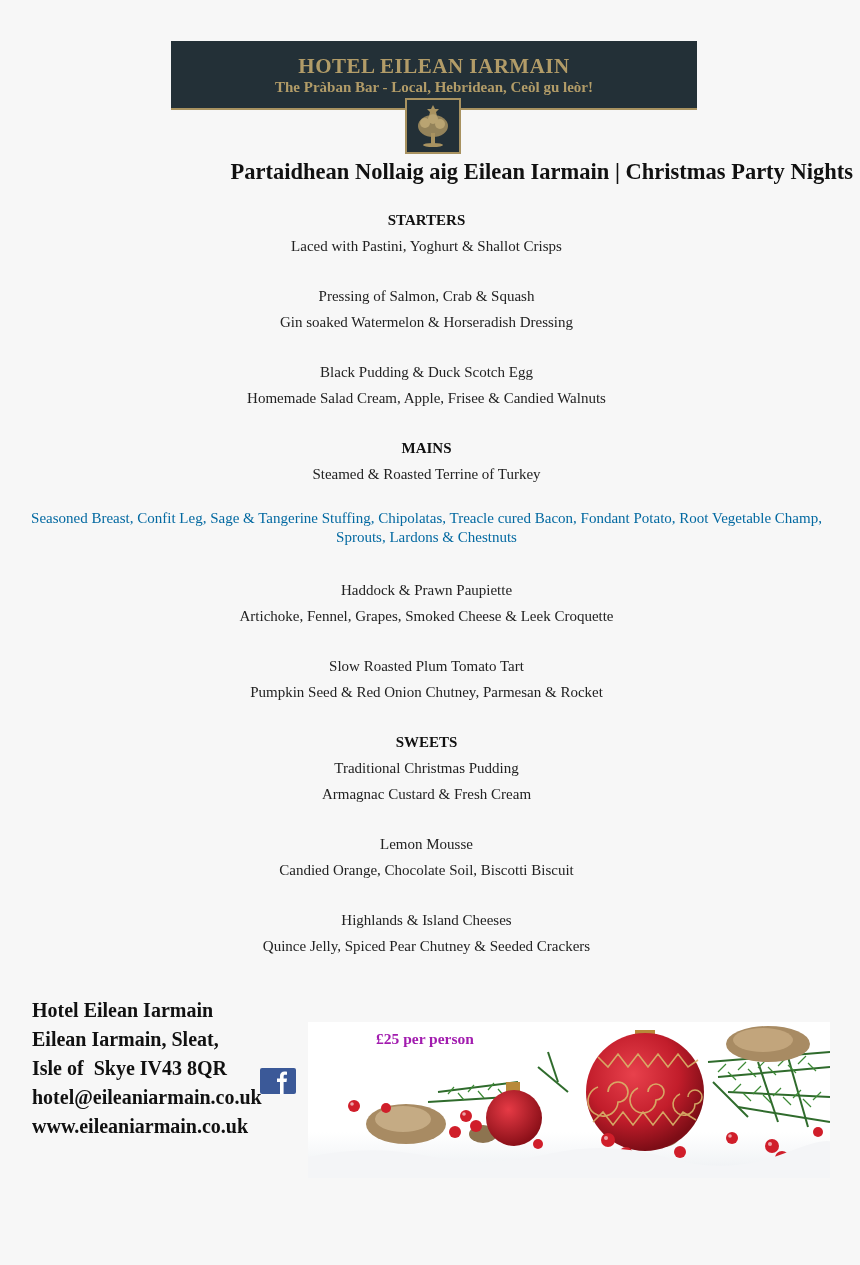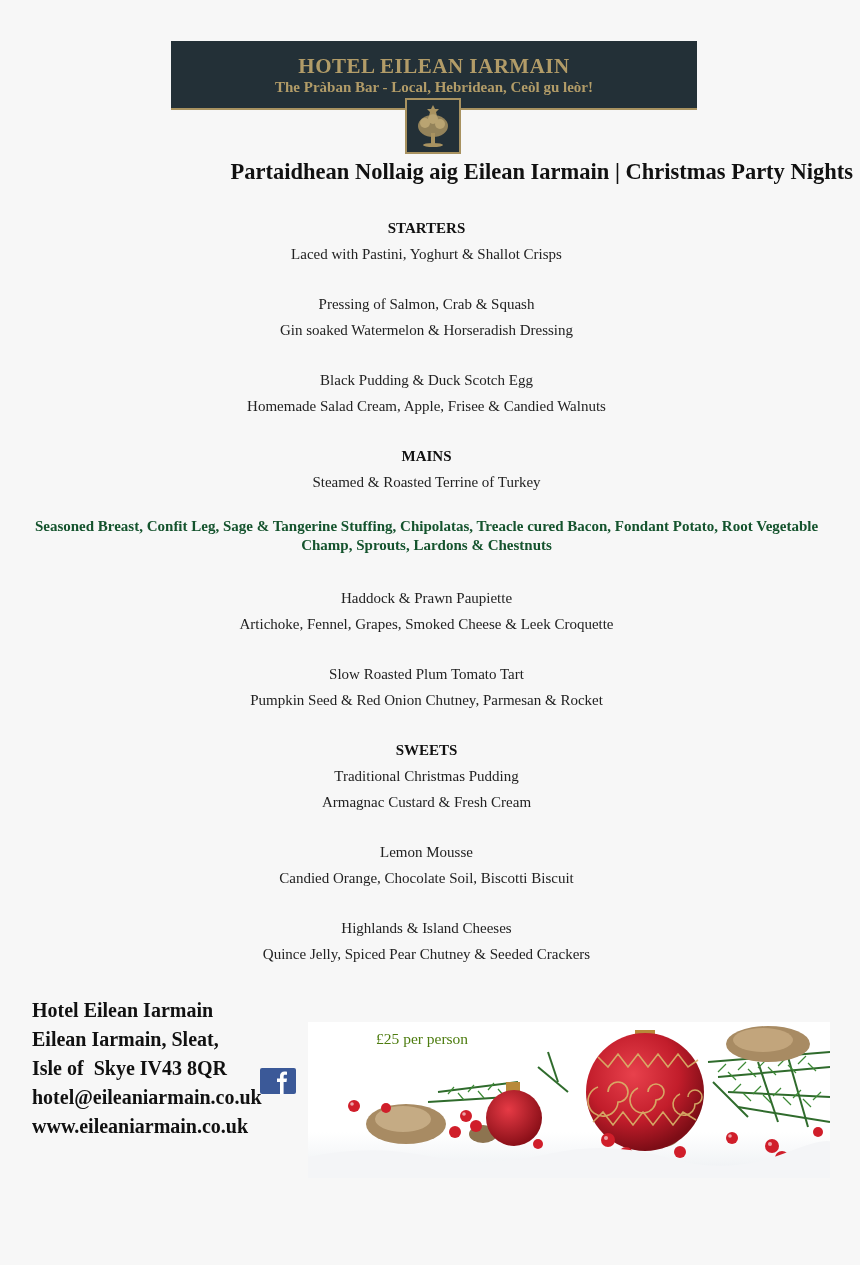--- a/index.html
+++ b/index.html
@@ -17,39 +17,39 @@
   .banner .t2 { font-weight: bold; font-size: 15px; line-height: 18px; margin-top: 1px; }
   .tree-badge {
     position: absolute; left: 405px; top: 98px; width: 56px; height: 56px;
     background: #233037; border: 2px solid #a89260; box-sizing: border-box;
     display: flex; align-items: center; justify-content: center;
   }
   .title {
     position: absolute; left: 0; top: 159px; width: 853px; text-align: right;
     font-weight: bold; font-size: 22.5px; color: #111;
   }
-  .menu { position: absolute; left: 0; top: 215px; width: 853px; text-align: center; }
+  .menu { position: absolute; left: 0; top: 207px; width: 853px; text-align: center; }
   .sec-head { font-weight: bold; font-size: 15px; height: 26px; line-height: 26px; color: #111; }
   .line { font-size: 15px; height: 26px; line-height: 26px; color: #222; }
   .gap { height: 24px; }
-  .wrap-line { font-size: 15px; line-height: 19px; color: #14532d; padding: 0 30px; margin: 2px 0 6px; font-weight: bold; }
+  .wrap-line { font-size: 15px; line-height: 19px; color: #0369a1; padding: 0 30px; margin: 2px 0 6px; }
   .contact {
     position: absolute; left: 32px; top: 996px;
     font-weight: bold; font-size: 20px; line-height: 29px; color: #111;
   }
   .fb {
     position: absolute; left: 260px; top: 1068px; width: 36px; height: 26px;
     background: #3b5998; border-radius: 2px;
   }
   .xmas {
     position: absolute; left: 308px; top: 1022px; width: 522px; height: 156px;
     background: #ffffff; overflow: hidden;
   }
   .price {
-    position: absolute; left: 68px; top: 8px; font-weight: normal; font-size: 15.5px; color: #4d7c0f;
+    position: absolute; left: 68px; top: 8px; font-weight: bold; font-size: 15.5px; color: #a21caf;
   }
 </style>
 </head>
 <body>
 
 <div class="banner">
   <div class="t1">HOTEL EILEAN IARMAIN</div>
   <div class="t2">The Pràban Bar - Local, Hebridean, Ceòl gu leòr!</div>
 </div>
 <div class="tree-badge">

